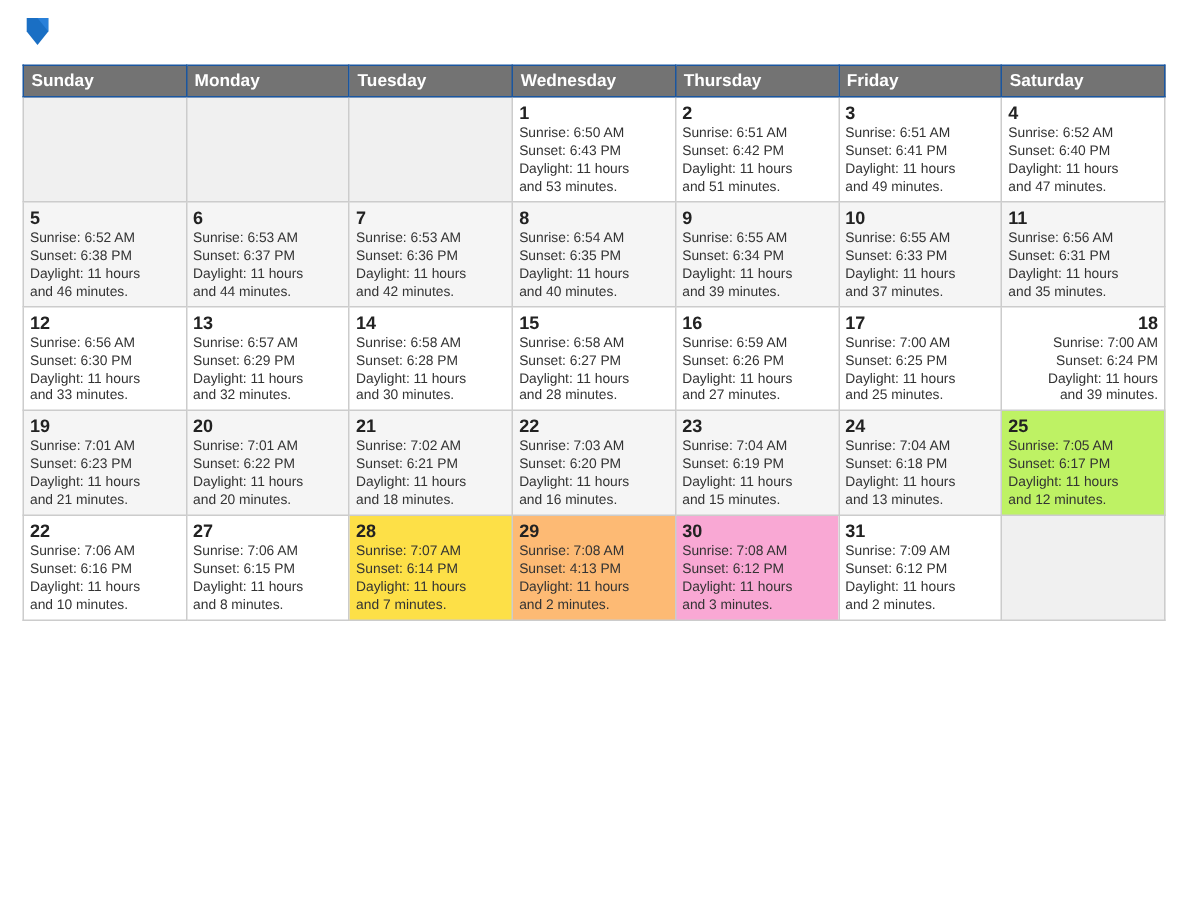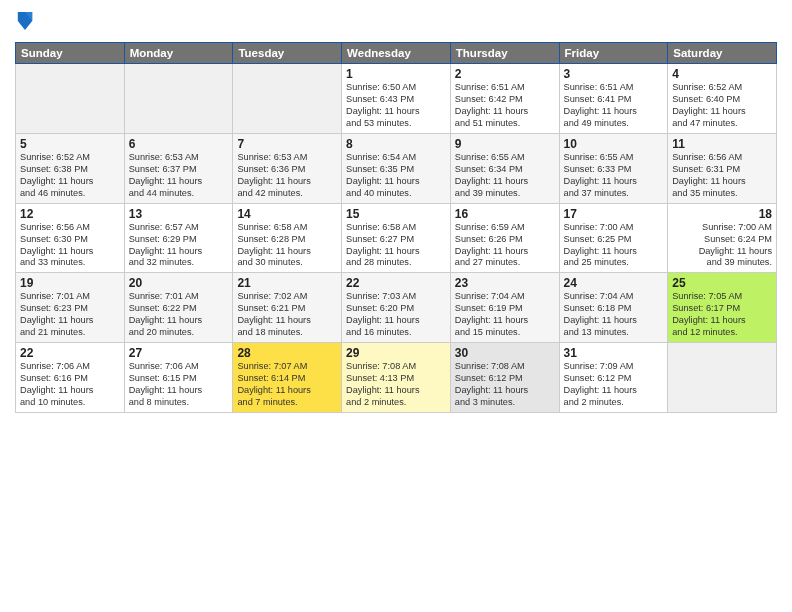--- a/index.html
+++ b/index.html
@@ -326,28 +326,28 @@
             <div class="day-info">Daylight: 11 hours</div>
             <div class="day-info">and 8 minutes.</div>
           </td>
           <td style="background: #fde047;">
             <div class="day-number">28</div>
             <div class="day-info">Sunrise: 7:07 AM</div>
             <div class="day-info">Sunset: 6:14 PM</div>
             <div class="day-info">Daylight: 11 hours</div>
             <div class="day-info">and 7 minutes.</div>
           </td>
-          <td style="background: #fef9c3; margin-top: 24px;">
+          <td style="background: #fdba74; margin-top: 24px;">
             <div class="day-number">29</div>
             <div class="day-info">Sunrise: 7:08 AM</div>
             <div class="day-info">Sunset: 4:13 PM</div>
             <div class="day-info">Daylight: 11 hours</div>
             <div class="day-info">and 2 minutes.</div>
           </td>
-          <td style="background: #e5e5e5;">
+          <td style="background: #f9a8d4;">
             <div class="day-number">30</div>
             <div class="day-info">Sunrise: 7:08 AM</div>
             <div class="day-info">Sunset: 6:12 PM</div>
             <div class="day-info">Daylight: 11 hours</div>
             <div class="day-info">and 3 minutes.</div>
           </td>
           <td style="background: rgb(255, 255, 255);">
             <div class="day-number">31</div>
             <div class="day-info">Sunrise: 7:09 AM</div>
             <div class="day-info">Sunset: 6:12 PM</div>

